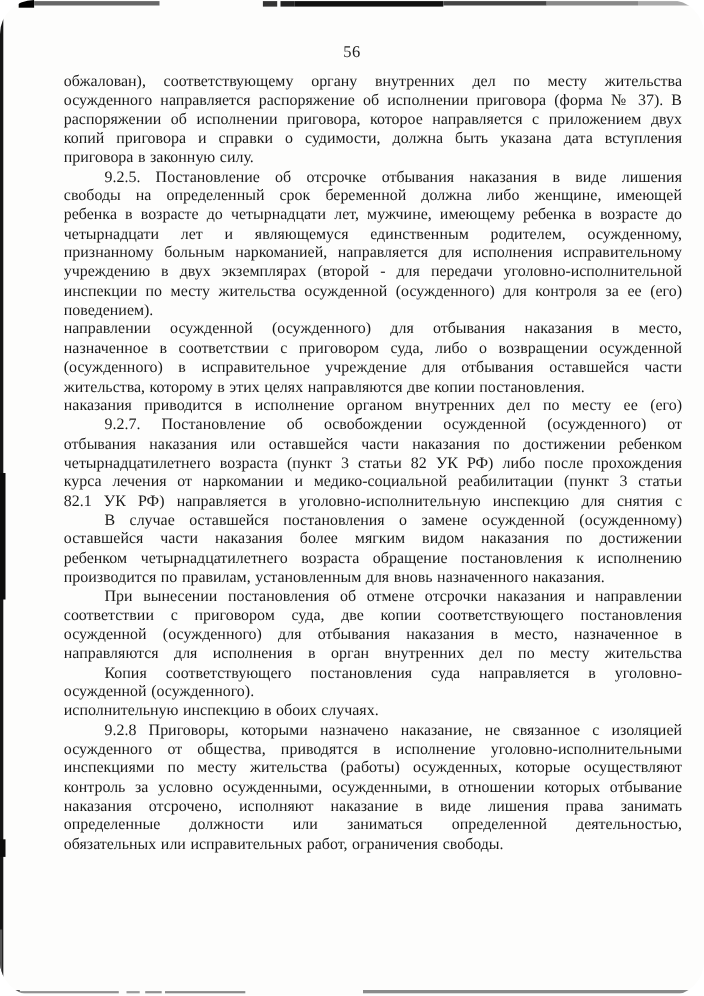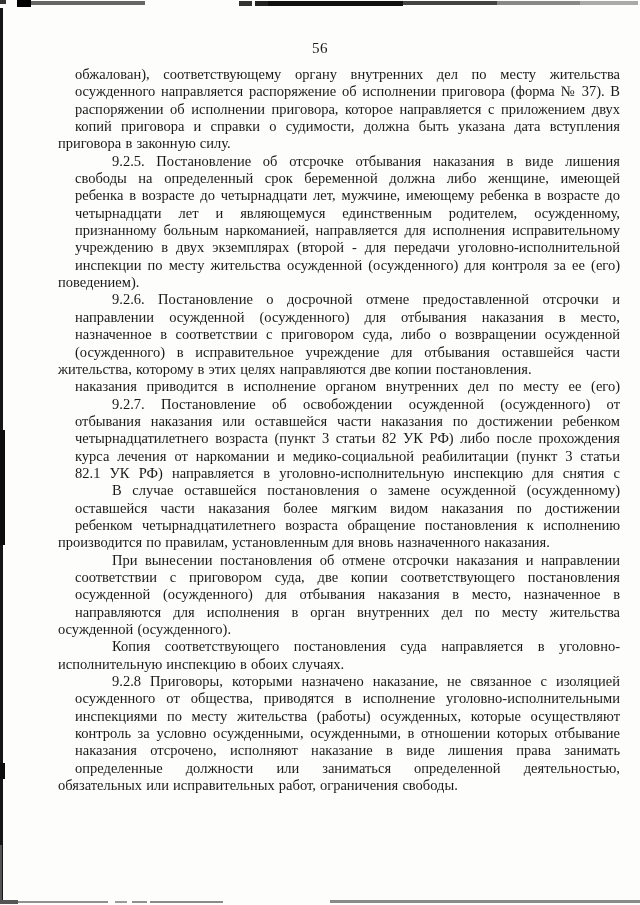--- a/index.html
+++ b/index.html
@@ -31,31 +31,30 @@
     line-height: 17.35px;
     color: #191919;
     text-rendering: optimizeLegibility;
   }
   .line {
     text-align: justify;
     word-spacing: 0.5px;
   }
   .line.fill {
     text-align-last: justify;
-    margin-left: 17px;
     -moz-text-align-last: justify;
   }
   .line.ind { text-indent: 37px; }
   
   .edge { position: absolute; }
 </style>
 </head>
 <body>
 
-<div class="page" style="background: rgb(253, 253, 252);">
+<div class="page" style="background: rgb(253, 253, 252); border-radius: 31px;">
 
   <div class="edge" style="left:0;   top:0; width:6px;   height:4px; background:#333;"></div>
   <div class="edge" style="left:17px; top:0; width:14px;  height:7px; background:#000;"></div>
   <div class="edge" style="left:31px; top:1px; width:114px; height:4px; background:#666;"></div>
   <div class="edge" style="left:239px;top:1px; width:13px;  height:5px; background:#333;"></div>
   <div class="edge" style="left:255px;top:1px; width:13px;  height:5px; background:#222;"></div>
   <div class="edge" style="left:268px;top:1px; width:135px; height:5px; background:#111;"></div>
   <div class="edge" style="left:403px;top:1px; width:94px;  height:4px; background:#444;"></div>
   <div class="edge" style="left:497px;top:1px; width:83px;  height:4px; background:#888;"></div>
   <div class="edge" style="left:580px;top:1px; width:58px;  height:4px; background:#aaa;"></div>
@@ -81,41 +80,40 @@
       <div class="line fill">копий приговора и справки о судимости, должна быть указана дата вступления</div>
       <div class="line">приговора в законную силу.</div>
       <div class="line ind fill">9.2.5. Постановление об отсрочке отбывания наказания в виде лишения</div>
       <div class="line fill">свободы на определенный срок беременной должна либо женщине, имеющей</div>
       <div class="line fill">ребенка в возрасте до четырнадцати лет, мужчине, имеющему ребенка в возрасте до</div>
       <div class="line fill">четырнадцати лет и являющемуся единственным родителем, осужденному,</div>
       <div class="line fill">признанному больным наркоманией, направляется для исполнения исправительному</div>
       <div class="line fill">учреждению в двух экземплярах (второй - для передачи уголовно-исполнительной</div>
       <div class="line fill">инспекции по месту жительства осужденной (осужденного) для контроля за ее (его)</div>
       <div class="line">поведением).</div>
-      <div class="line ind fill">9.2.6. Постановление о досрочной отмене предоставленной отсрочки и</div>
       <div class="line fill">направлении осужденной (осужденного) для отбывания наказания в место,</div>
       <div class="line fill">назначенное в соответствии с приговором суда, либо о возвращении осужденной</div>
       <div class="line fill">(осужденного) в исправительное учреждение для отбывания оставшейся части</div>
       <div class="line">жительства, которому в этих целях направляются две копии постановления.</div>
       <div class="line fill">наказания приводится в исполнение органом внутренних дел по месту ее (его)</div>
       <div class="line ind fill">9.2.7. Постановление об освобождении осужденной (осужденного) от</div>
       <div class="line fill">отбывания наказания или оставшейся части наказания по достижении ребенком</div>
       <div class="line fill">четырнадцатилетнего возраста (пункт 3 статьи 82 УК РФ) либо после прохождения</div>
       <div class="line fill">курса лечения от наркомании и медико-социальной реабилитации (пункт 3 статьи</div>
       <div class="line fill">82.1 УК РФ) направляется в уголовно-исполнительную инспекцию для снятия с</div>
       <div class="line ind fill">В случае оставшейся постановления о замене осужденной (осужденному)</div>
       <div class="line fill">оставшейся части наказания более мягким видом наказания по достижении</div>
       <div class="line fill">ребенком четырнадцатилетнего возраста обращение постановления к исполнению</div>
       <div class="line">производится по правилам, установленным для вновь назначенного наказания.</div>
       <div class="line ind fill">При вынесении постановления об отмене отсрочки наказания и направлении</div>
       <div class="line fill">соответствии с приговором суда, две копии соответствующего постановления</div>
       <div class="line fill">осужденной (осужденного) для отбывания наказания в место, назначенное в</div>
       <div class="line fill">направляются для исполнения в орган внутренних дел по месту жительства</div>
+      <div class="line ind fill">Копия соответствующего постановления суда направляется в уголовно-</div>
       <div class="line">осужденной (осужденного).</div>
-      <div class="line ind fill">Копия соответствующего постановления суда направляется в уголовно-</div>
       <div class="line">исполнительную инспекцию в обоих случаях.</div>
       <div class="line ind fill">9.2.8 Приговоры, которыми назначено наказание, не связанное с изоляцией</div>
       <div class="line fill">осужденного от общества, приводятся в исполнение уголовно-исполнительными</div>
       <div class="line fill">инспекциями по месту жительства (работы) осужденных, которые осуществляют</div>
       <div class="line fill">контроль за условно осужденными, осужденными, в отношении которых отбывание</div>
       <div class="line fill">наказания отсрочено, исполняют наказание в виде лишения права занимать</div>
       <div class="line fill">определенные должности или заниматься определенной деятельностью,</div>
       <div class="line">обязательных или исправительных работ, ограничения свободы.</div>
     </div>
 

